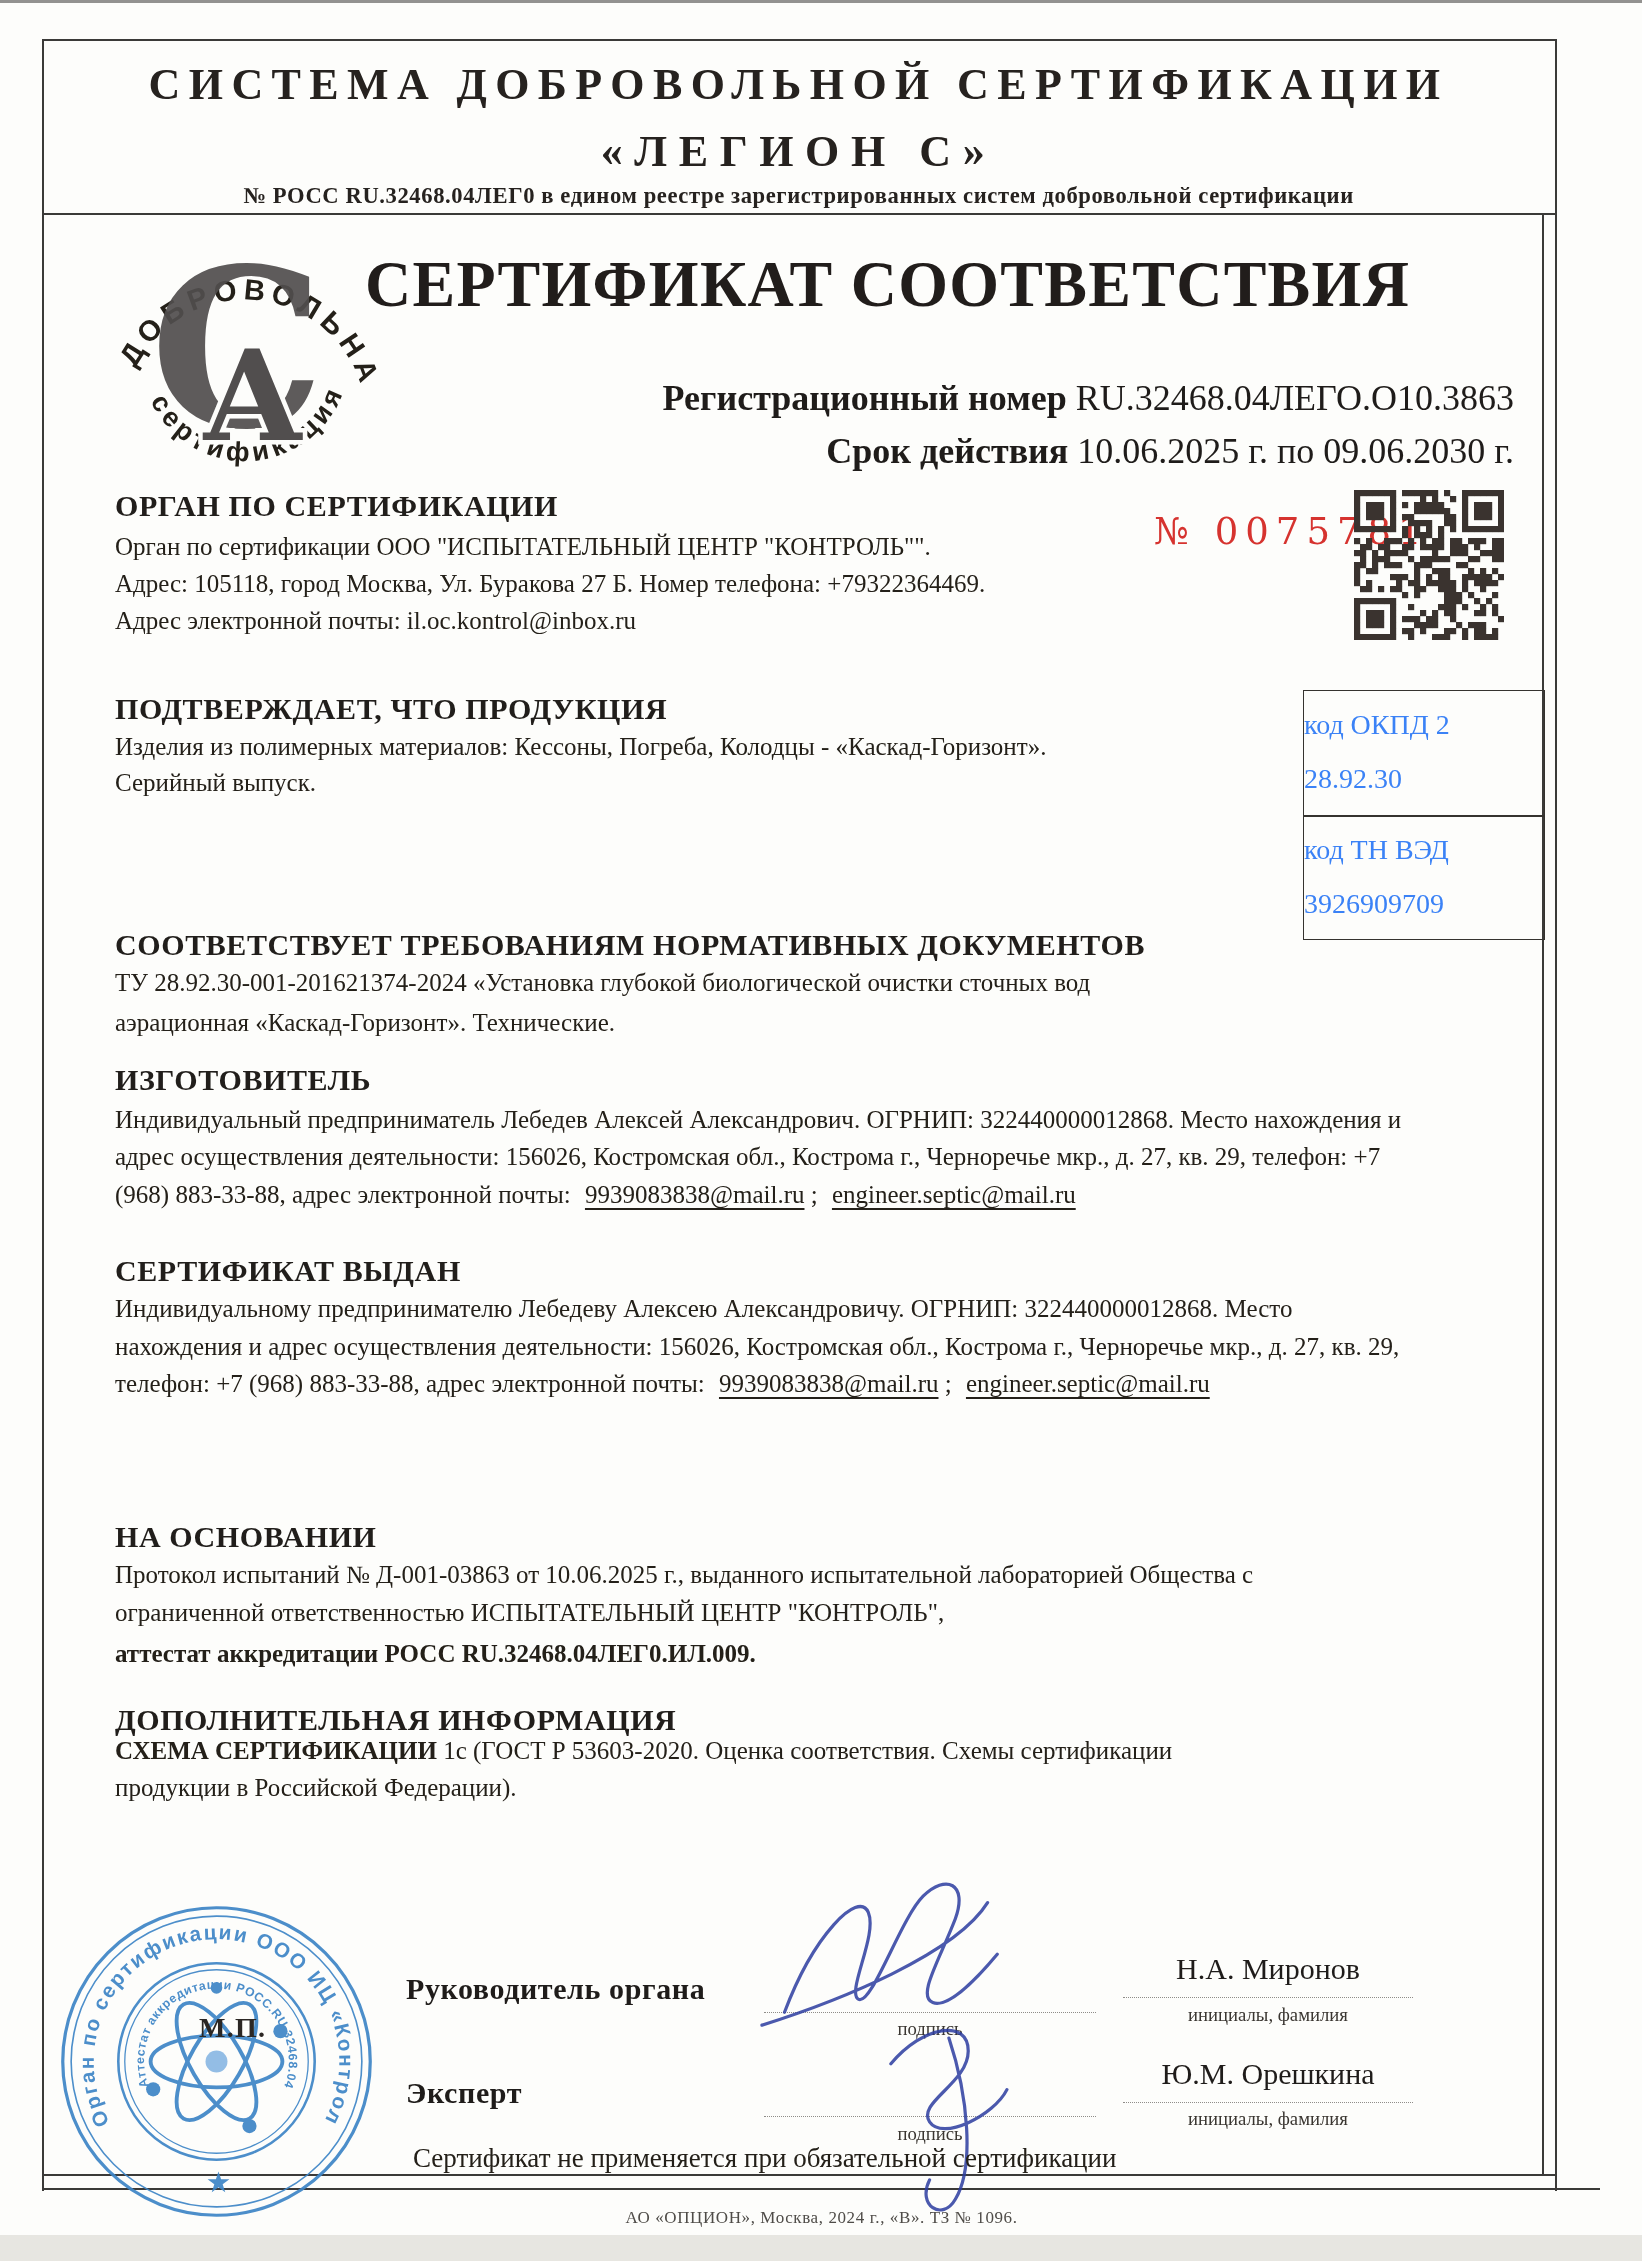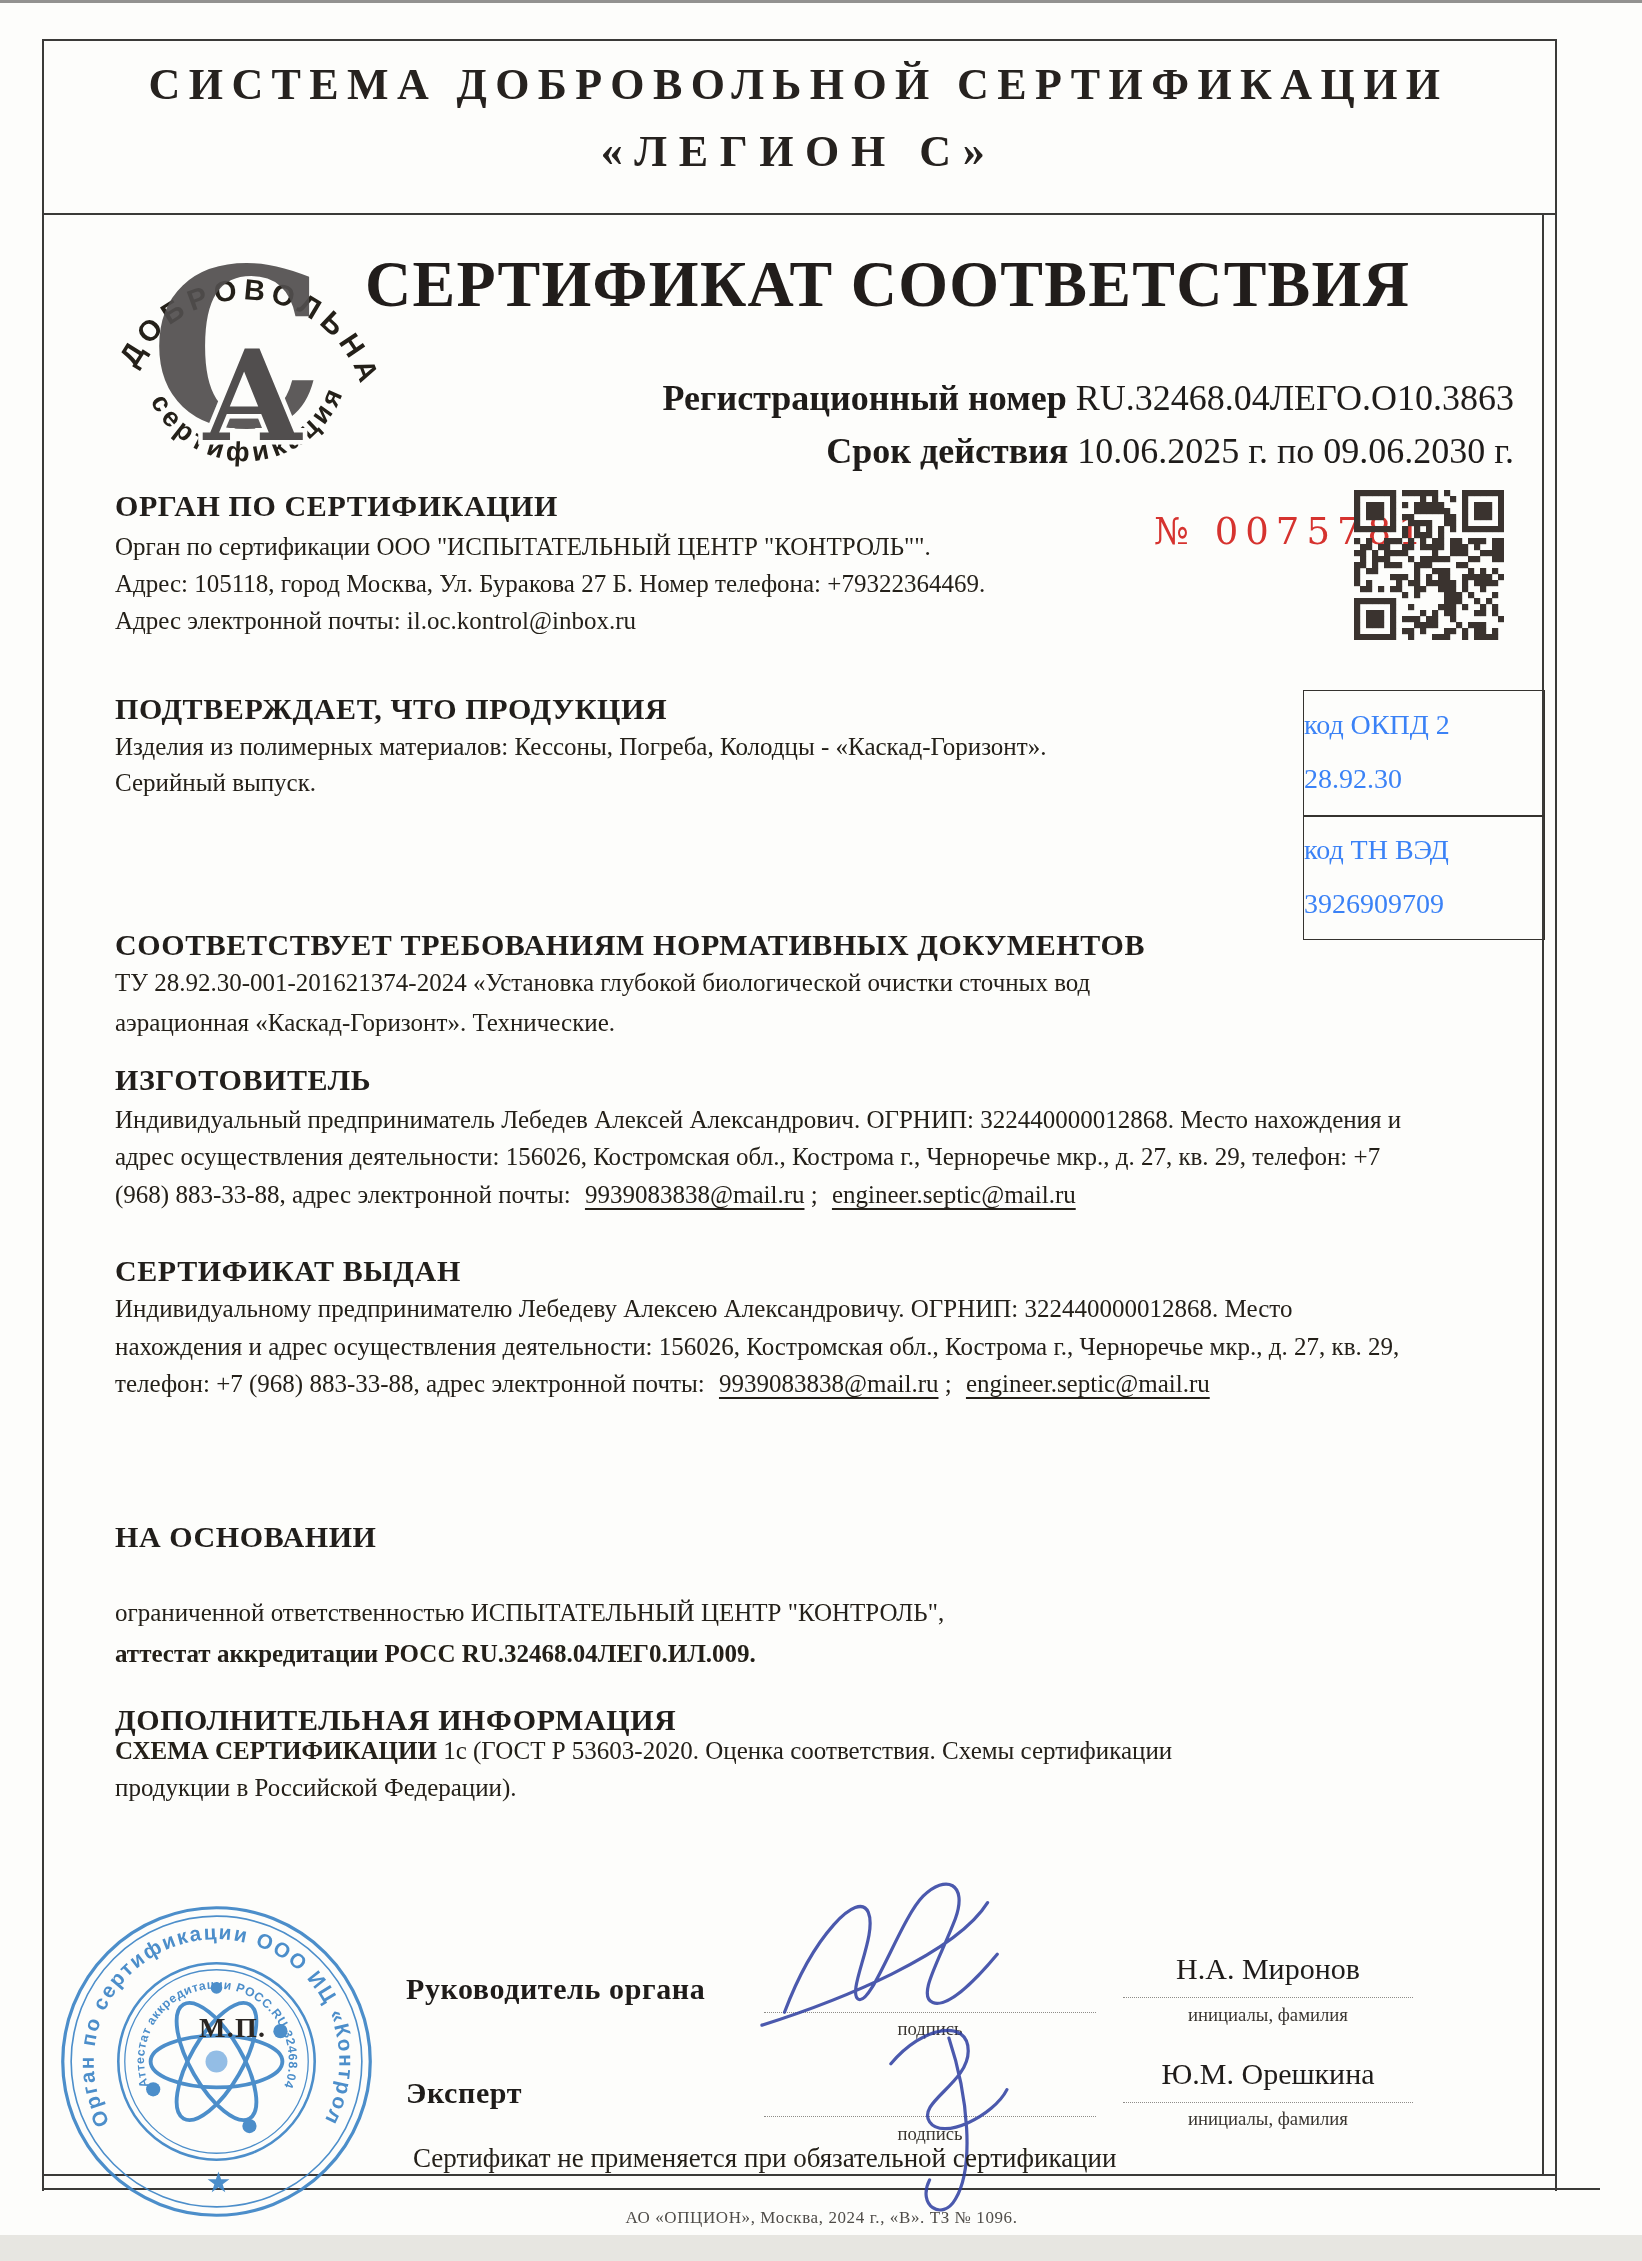--- a/index.html
+++ b/index.html
@@ -49,20 +49,21 @@
   <div class="hline" style="left:42px;top:39px;width:1515px;"></div>
   <div class="vline" style="left:42px;top:39px;height:2152px;"></div>
   <div class="vline" style="left:1555px;top:39px;height:2152px;"></div>
   <div class="vline" style="left:1542px;top:213px;height:1963px;"></div>
   <div class="hline" style="left:42px;top:2174px;width:1515px;"></div>
   <div class="hline" style="left:42px;top:2188px;width:1558px;"></div>
   <div class="hline" style="left:42px;top:213px;width:1515px;"></div>
 
   <div class="abs ctr nowrap sys-sub" style="left:42px;top:126px;width:1513px;">«ЛЕГИОН С»</div>
   <div class="abs ctr nowrap sys-title" style="left:42px;top:59px;width:1513px;">СИСТЕМА ДОБРОВОЛЬНОЙ СЕРТИФИКАЦИИ</div>
+  <div class="abs ctr nowrap registry" style="left:42px;top:183px;width:1513px;">№ РОСС RU.32468.04ЛЕГ0 в едином реестре зарегистрированных систем добровольной сертификации</div>
 
   <div class="abs" style="left:103px;top:213px;width:284px;height:284px;">
     <svg width="284" height="284" viewBox="0 0 440 440">
       <defs>
         <path id="arcTop" d="M 40,268 A 188,188 0 0 1 400,268"></path>
         <path id="arcBot" d="M 62,258 A 162,162 0 0 0 378,258"></path>
       </defs>
       <text style="font:700 45px 'Liberation Sans',sans-serif;letter-spacing:9px;fill:#242019;">
         <textPath href="#arcTop" startOffset="6%">ДОБРОВОЛЬНАЯ</textPath>
       </text>
@@ -442,20 +443,21 @@
   </div>
 
   <div class="abs nowrap h" style="left:115px;top:1254px;">СЕРТИФИКАТ ВЫДАН</div>
   <div class="abs nowrap b" style="left:115px;top:1295px;">Индивидуальному предпринимателю Лебедеву Алексею Александровичу. ОГРНИП: 322440000012868.  Место</div>
   <div class="abs nowrap b" style="left:115px;top:1333px;">нахождения и адрес осуществления деятельности: 156026, Костромская обл., Кострома г., Черноречье мкр., д. 27, кв. 29,</div>
   <div class="abs nowrap b" style="left:115px;top:1370px;">
     <span>телефон: +7 (968) 883-33-88, адрес электронной почты: </span><span class="u">9939083838@mail.ru</span><span> ; </span><span class="u">engineer.septic@mail.ru</span>
   </div>
 
   <div class="abs nowrap h" style="left:115px;top:1520px;">НА ОСНОВАНИИ</div>
+  <div class="abs nowrap b" style="left:115px;top:1561px;">Протокол испытаний № Д-001-03863 от 10.06.2025 г., выданного испытательной лабораторией Общества с</div>
   <div class="abs nowrap b" style="left:115px;top:1599px;">ограниченной ответственностью ИСПЫТАТЕЛЬНЫЙ ЦЕНТР "КОНТРОЛЬ",</div>
   <div class="abs nowrap b" style="left:115px;top:1640px;font-weight:bold;">аттестат аккредитации РОСС RU.32468.04ЛЕГ0.ИЛ.009.</div>
 
   <div class="abs nowrap h" style="left:115px;top:1703px;">ДОПОЛНИТЕЛЬНАЯ ИНФОРМАЦИЯ</div>
   <div class="abs nowrap b" style="left:115px;top:1737px;">
     <b>СХЕМА СЕРТИФИКАЦИИ</b><span> 1с (ГОСТ Р 53603-2020. Оценка соответствия. Схемы сертификации</span>
   </div>
   <div class="abs nowrap b" style="left:115px;top:1774px;">продукции в Российской Федерации).</div>
 
   <div class="abs" style="left:55px;top:1900px;width:323px;height:323px;opacity:.93;">

